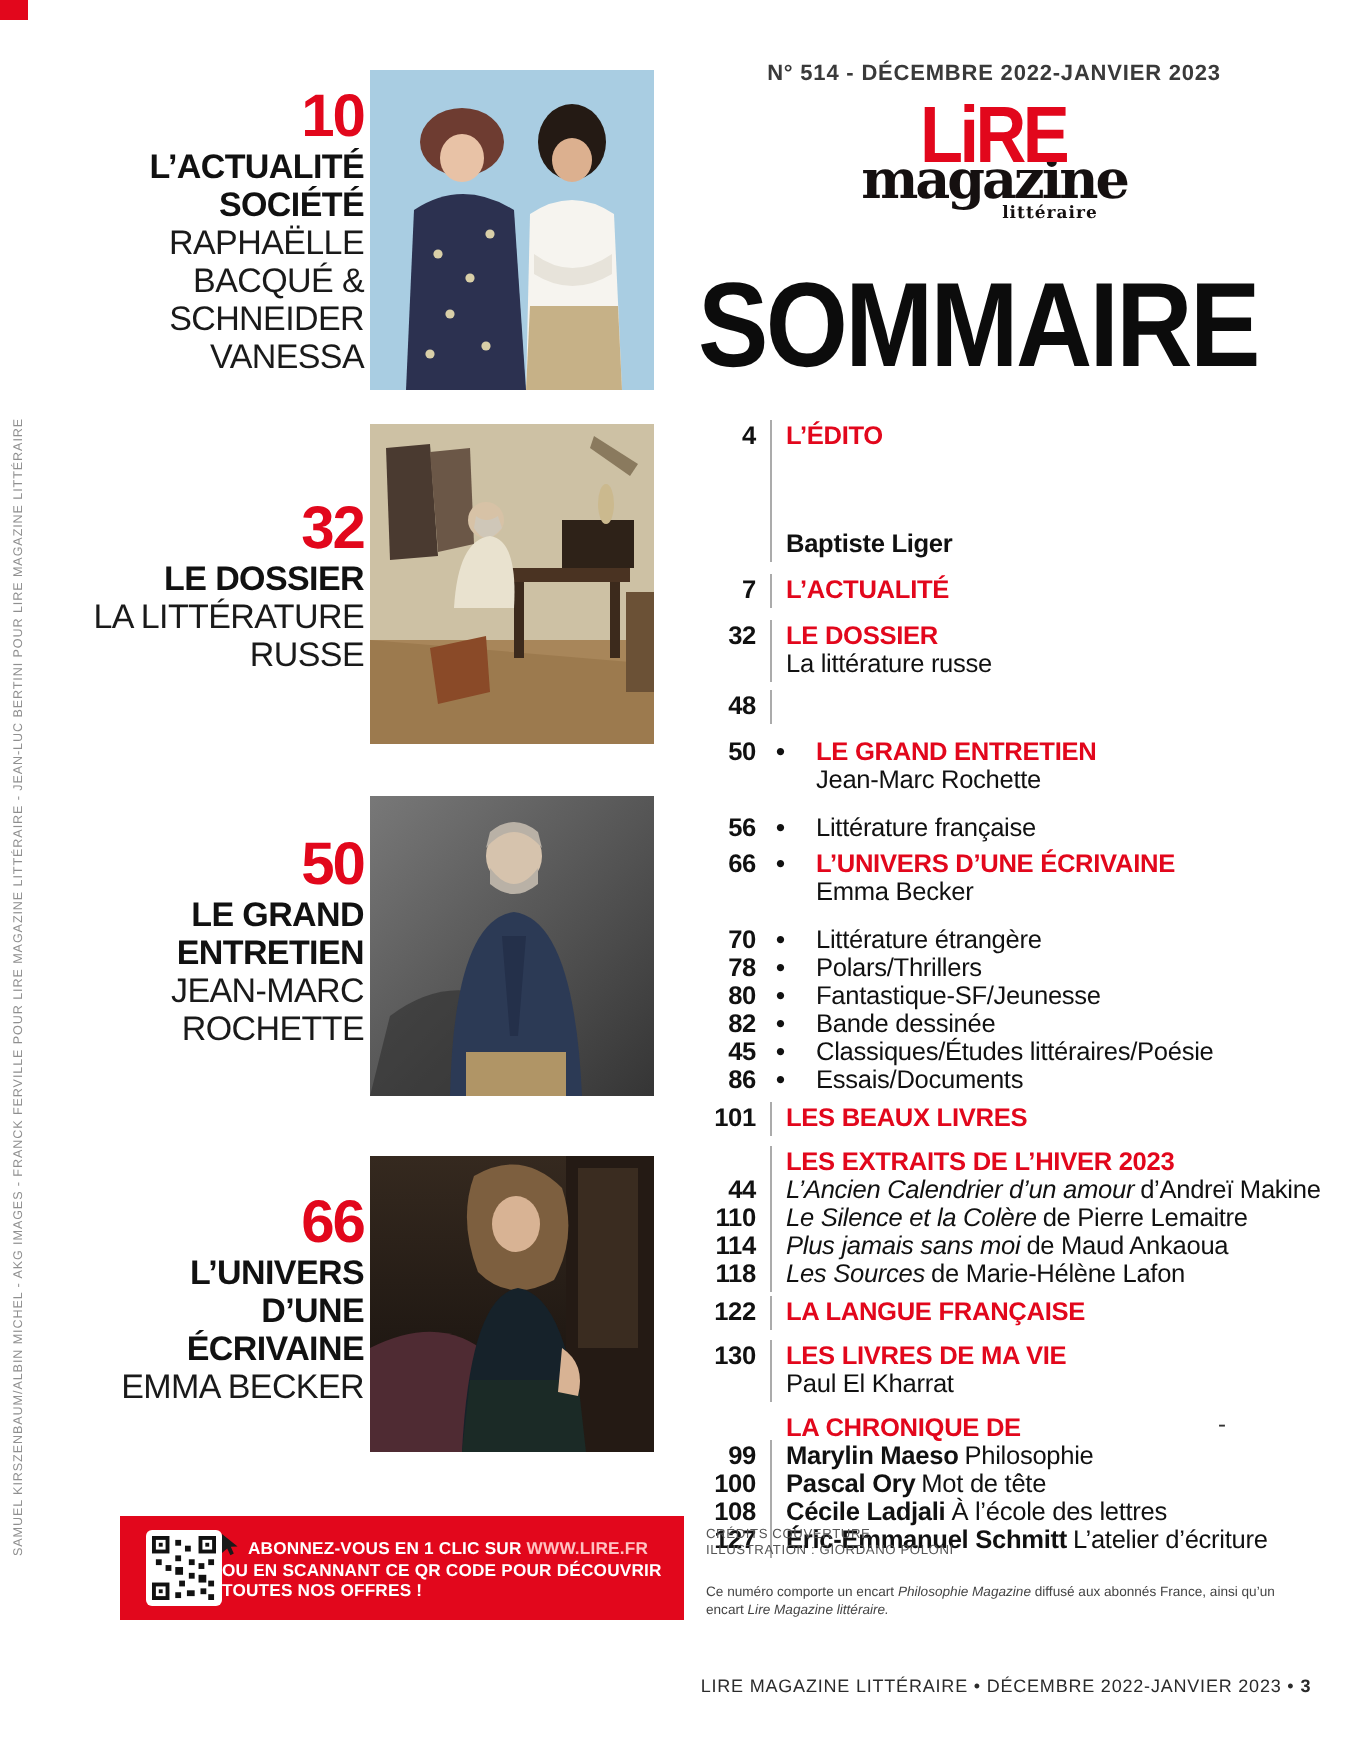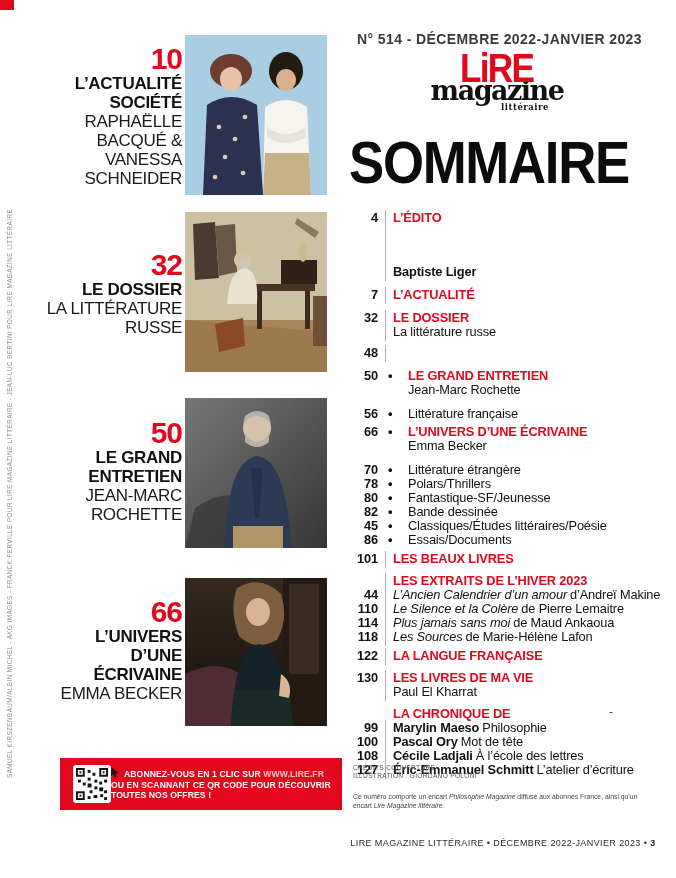--- a/index.html
+++ b/index.html
@@ -11,22 +11,22 @@
   .side-credits{position:absolute;left:6px;top:778px;width:445px;transform:rotate(-90deg);
         transform-origin:0 0;font-size:6.3px;letter-spacing:.45px;color:#8f8f8f;white-space:nowrap;}
   
   .ftxt{position:absolute;right:494px;width:175px;text-align:right;}
   .fnum{font-size:30px;line-height:30px;font-weight:900;color:#e2071c;letter-spacing:-1px;}
   .fline{font-size:17px;line-height:19px;letter-spacing:-.3px;}
   .fline.b{font-weight:800;}
   .fline.r{font-weight:400;color:#1a1a1a;}
   .fphoto{position:absolute;left:185px;width:142px;display:block;}
   
-  .issue-line{position:absolute;left:352px;top:31px;width:290px;text-align:right;
-        font-size:14px;font-weight:700;letter-spacing:.4px;color:#3a3a3a;}
+  .issue-line{position:absolute;left:352px;top:31px;width:290px;text-align:center;
+        font-size:11px;font-weight:700;letter-spacing:.4px;color:#3a3a3a;}
   .logo{position:absolute;left:352px;top:48px;width:290px;text-align:center;line-height:1;}
   .logo-lire{font-size:40px;font-weight:900;color:#e2071c;letter-spacing:-2px;
         transform:scaleX(.88);display:inline-block;}
   .logo-mag{font-family:"DejaVu Serif",serif;font-size:27px;font-weight:700;letter-spacing:-1.5px;
         color:#151010;margin-top:-9px;line-height:.9;}
   .logo-lit{font-family:"DejaVu Serif",serif;font-size:8.5px;font-weight:700;color:#151010;
         letter-spacing:.5px;padding-left:56px;line-height:1;}
   .sommaire{position:absolute;left:349px;top:133px;font-size:60px;font-weight:900;
         letter-spacing:-1.5px;color:#0c0c0c;transform:scaleX(.88);transform-origin:left top;
         line-height:60px;white-space:nowrap;}
@@ -74,22 +74,22 @@
 
   <div class="corner-mark"></div>
   <div class="side-credits">SAMUEL KIRSZENBAUM/ALBIN MICHEL - AKG IMAGES - FRANCK FERVILLE POUR LIRE MAGAZINE LITTÉRAIRE - JEAN-LUC BERTINI POUR LIRE MAGAZINE LITTÉRAIRE</div>
 
   <div class="ftxt" style="top:44px;">
     <div class="fnum">10</div>
     <div class="fline b">L’ACTUALITÉ</div>
     <div class="fline b">SOCIÉTÉ</div>
     <div class="fline r">RAPHAËLLE</div>
     <div class="fline r">BACQUÉ &amp;</div>
+    <div class="fline r">SCHNEIDER</div>
     <div class="fline r">VANESSA</div>
-    <div class="fline r">SCHNEIDER</div>
   </div>
   <svg class="fphoto" style="top:35px;" width="142" height="160" viewBox="0 0 142 160">
     <rect width="142" height="160" fill="#a9cde2"></rect>
     <ellipse cx="46" cy="36" rx="21" ry="17" fill="#6e3c31"></ellipse>
     <ellipse cx="46" cy="44" rx="11" ry="12" fill="#e8c2a6"></ellipse>
     <path d="M18 160 L22 70 Q46 54 72 70 L78 160 Z" fill="#2c3150"></path>
     <circle cx="34" cy="92" r="2.3" fill="#d9cfa8"></circle>
       <circle cx="50" cy="104" r="2.3" fill="#d9cfa8"></circle>
     <circle cx="40" cy="122" r="2.3" fill="#d9cfa8"></circle>
       <circle cx="58" cy="138" r="2.3" fill="#d9cfa8"></circle>

